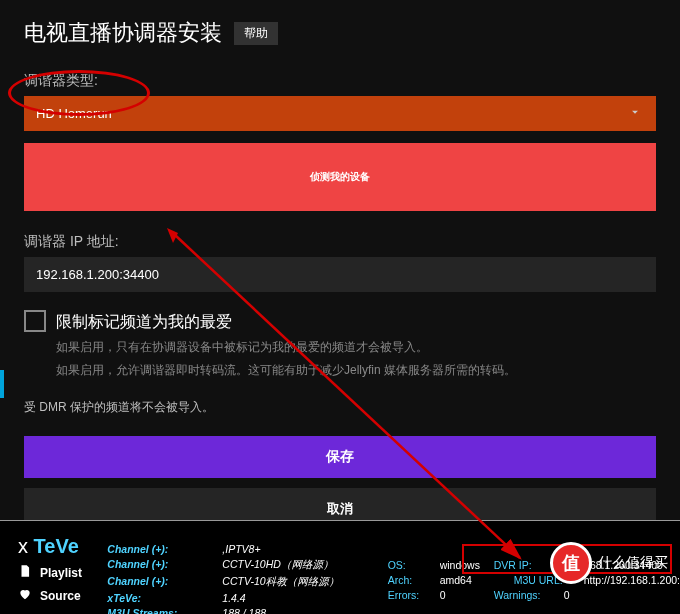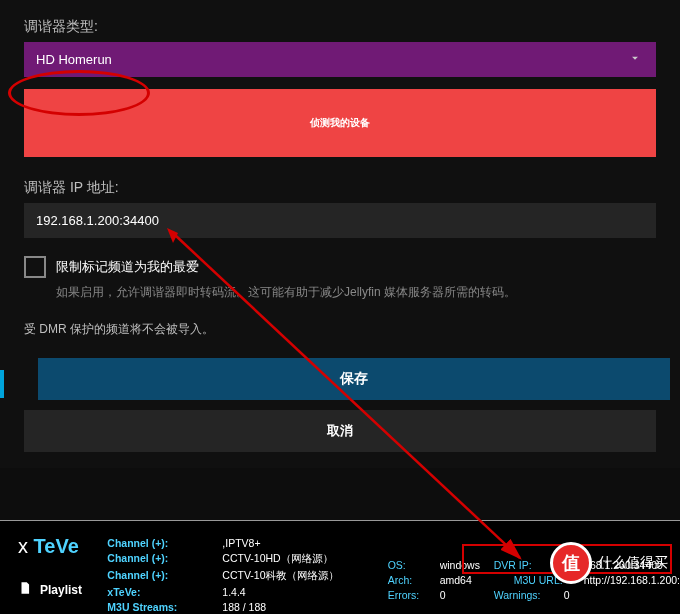--- a/index.html
+++ b/index.html
@@ -6,75 +6,79 @@
   body { width: 680px; height: 614px; background: #0d0d0d; font-family: "Microsoft YaHei", Arial, sans-serif; color: #fff; position: relative; overflow: hidden; }
 
   
   .modal { background: #101010; padding: 18px 24px 16px 24px; width: 680px; }
   .modal-header { display: flex; align-items: center; gap: 12px; margin-bottom: 24px; }
   .modal-title { font-size: 22px; font-weight: 400; }
   .help-btn { background: #323232; color: #fff; font-size: 12px; padding: 3px 10px; border: none; cursor: pointer; }
   .field-label { font-size: 14px; color: #bfbfbf; margin-bottom: 6px; }
 
   .select-wrap { position: relative; width: 100%; }
-  .select { width: 100%; background: #701a75; border: none; color: #fff; font-size: 13px; padding: 10px 12px; appearance: none; }
+  .select { width: 100%; background: #c2410c; border: none; color: #fff; font-size: 13px; padding: 10px 12px; appearance: none; }
   .select-caret { position: absolute; right: 14px; top: 50%; transform: translateY(-50%); pointer-events: none; }
   .select-caret svg { width: 14px; height: 14px; fill: #ccc; }
 
   .detect-btn { width: 100%; background: #ef4444; border: none; color: #fff; font-size: 10px; font-weight: 700; padding: 27px 0; margin: 12px 0 22px 0; cursor: pointer; }
 
   .text-input { width: 100%; background: #252525; border: none; color: #fff; font-size: 13px; padding: 10px 12px; }
 
   .checkbox-row { display: flex; align-items: flex-start; gap: 10px; margin-top: 18px; }
   .cb { width: 22px; height: 22px; border: 2px solid #888; flex-shrink: 0; display: flex; align-items: center; justify-content: center; cursor: pointer; }
   .cb.checked { background: #00a4dc; border-color: #00a4dc; }
   .cb.checked svg { display: block; width: 14px; height: 14px; fill: #fff; }
   .cb svg { display: none; }
-  .cb-label { font-size: 13px; margin-top: 2px; }
+  .cb-label { font-size: 16px; margin-top: 2px; }
   .cb-desc { font-size: 12px; color: #888; margin-left: 32px; margin-top: 6px; }
 
   .brand-bar { position: absolute; left: 0; top: 370px; width: 4px; height: 28px; background: #00a4dc; }
 
   .dmr-note { font-size: 12px; color: #bfbfbf; margin-top: 20px; margin-bottom: 20px; }
 
-  .save-btn { width: 100%; background: #0c4a6e; border: none; color: #fff; font-size: 14px; font-weight: 700; padding: 12px 0; cursor: pointer; margin-left: 14px; }
+  .save-btn { width: 100%; background: #6d28d9; border: none; color: #fff; font-size: 14px; font-weight: 700; padding: 12px 0; cursor: pointer; }
   .cancel-btn { width: 100%; background: #252525; border: none; color: #fff; font-size: 13px; font-weight: 700; padding: 12px 0; margin-top: 10px; cursor: pointer; }
 
   
   .circle-annot { position: absolute; border: 3px solid #d40000; border-radius: 50%; pointer-events: none; }
   .rect-annot { position: absolute; border: 2px solid #d40000; pointer-events: none; }
   .arrow-svg { position: absolute; pointer-events: none; z-index: 50; }
 
   
   .xteve { position: absolute; left: 0; right: 0; bottom: 0; top: 520px; border-top: 1px solid #999; background: #000; display: flex; font-size: 10.5px; justify-content: flex-end; }
   .xteve-left { width: 120px; padding: 14px 0 0 18px; }
   .xteve-brand { color: #4fd3ff; font-size: 20px; font-weight: 700; }
   .xteve-brand .x { font-weight: 400; color:#fff; }
-  .nav-item { display: flex; align-items: center; gap: 8px; color: #fff; margin-top: 23px; font-weight:700; font-size:12px; }
+  .nav-item { display: flex; align-items: center; gap: 8px; color: #fff; margin-top: 6px; font-weight:700; font-size:12px; }
   .nav-item svg { width: 14px; height: 14px; fill: #fff; }
 
-  .xteve-mid { width: 320px; padding-top: 14px; }
+  .xteve-mid { width: 320px; padding-top: 20px; font-style: italic; }
   .info-row { display: flex; padding: 1.5px 0; }
   .info-key { width: 115px; color: #4fd3ff; font-weight: 700; }
   .info-val { color: #fff; }
 
   .xteve-right { flex: 1; padding-top: 36px; position: relative; }
   .rcol { display: flex; padding: 1.5px 0; }
   .rcol .rk { width: 90px; color: #4fd3ff; font-weight: 400; }
   .rcol .rv { color: #fff; white-space: nowrap; overflow:hidden; }
   .rcol .rk2 { width: 52px; }
 
   
   .watermark { position: absolute; right: 12px; bottom: 30px; display: flex; align-items: center; gap: 6px; color: #fff; font-size: 14px; z-index: 200; }
   .wm-badge { width: 42px; height: 42px; border-radius: 50%; background: #e62828; display: flex; align-items: center; justify-content: center; font-weight: 700; font-size: 18px; border:3px solid #fff; }
 </style>
 </head>
 <body>
 
 <div class="modal">
+  <div class="modal-header">
+    <div class="modal-title">电视直播协调器安装</div>
+    <button class="help-btn">帮助</button>
+  </div>
 
   <div class="field-label">调谐器类型:</div>
   <div class="select-wrap">
     <select class="select">
       <option>HD Homerun</option>
     </select>
     <span class="select-caret">
       <svg viewBox="0 0 24 24">
           <path d="M7 10l5 5 5-5z"></path>
         </svg>
@@ -83,20 +87,21 @@
 
   <button class="detect-btn">侦测我的设备</button>
 
   <div class="field-label">调谐器 IP 地址:</div>
   <input class="text-input" type="text" value="192.168.1.200:34400" style="">
 
   <div class="checkbox-row">
     <div class="cb"></div>
     <div class="cb-label">限制标记频道为我的最爱</div>
   </div>
+  <div class="cb-desc">如果启用，只有在协调器设备中被标记为我的最爱的频道才会被导入。</div>
 
   <div class="cb-desc">如果启用，允许调谐器即时转码流。这可能有助于减少Jellyfin 媒体服务器所需的转码。</div>
 
   <div class="brand-bar"></div>
 
   <div class="dmr-note">受 DMR 保护的频道将不会被导入。</div>
 
   <button class="save-btn">保存</button>
   <button class="cancel-btn">取消</button>
 </div>

